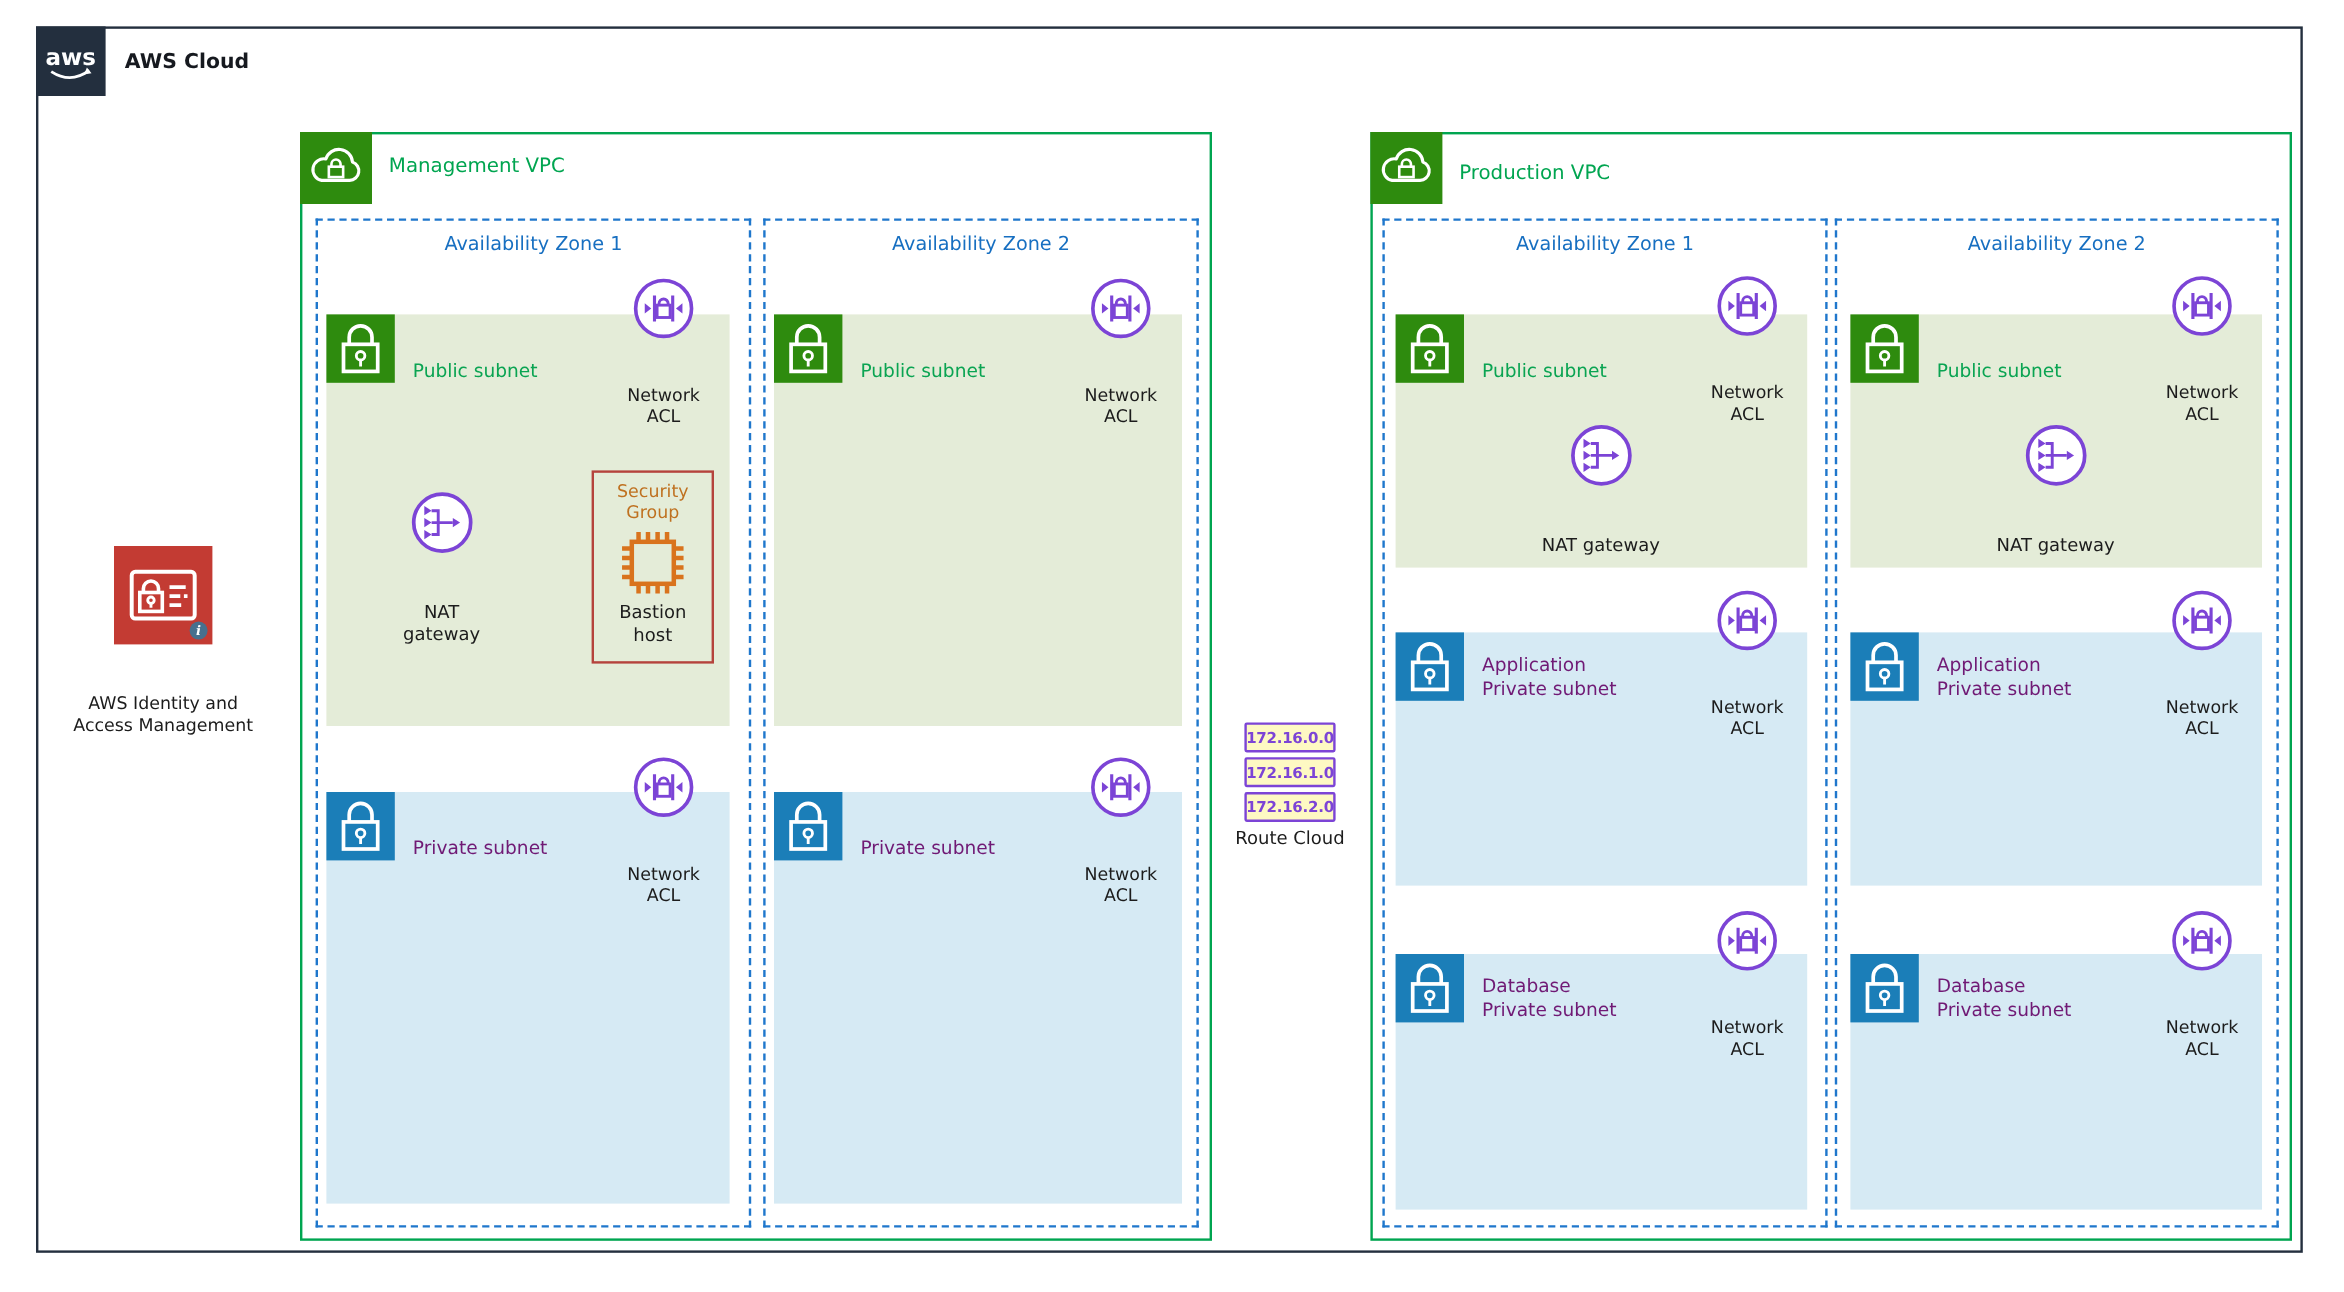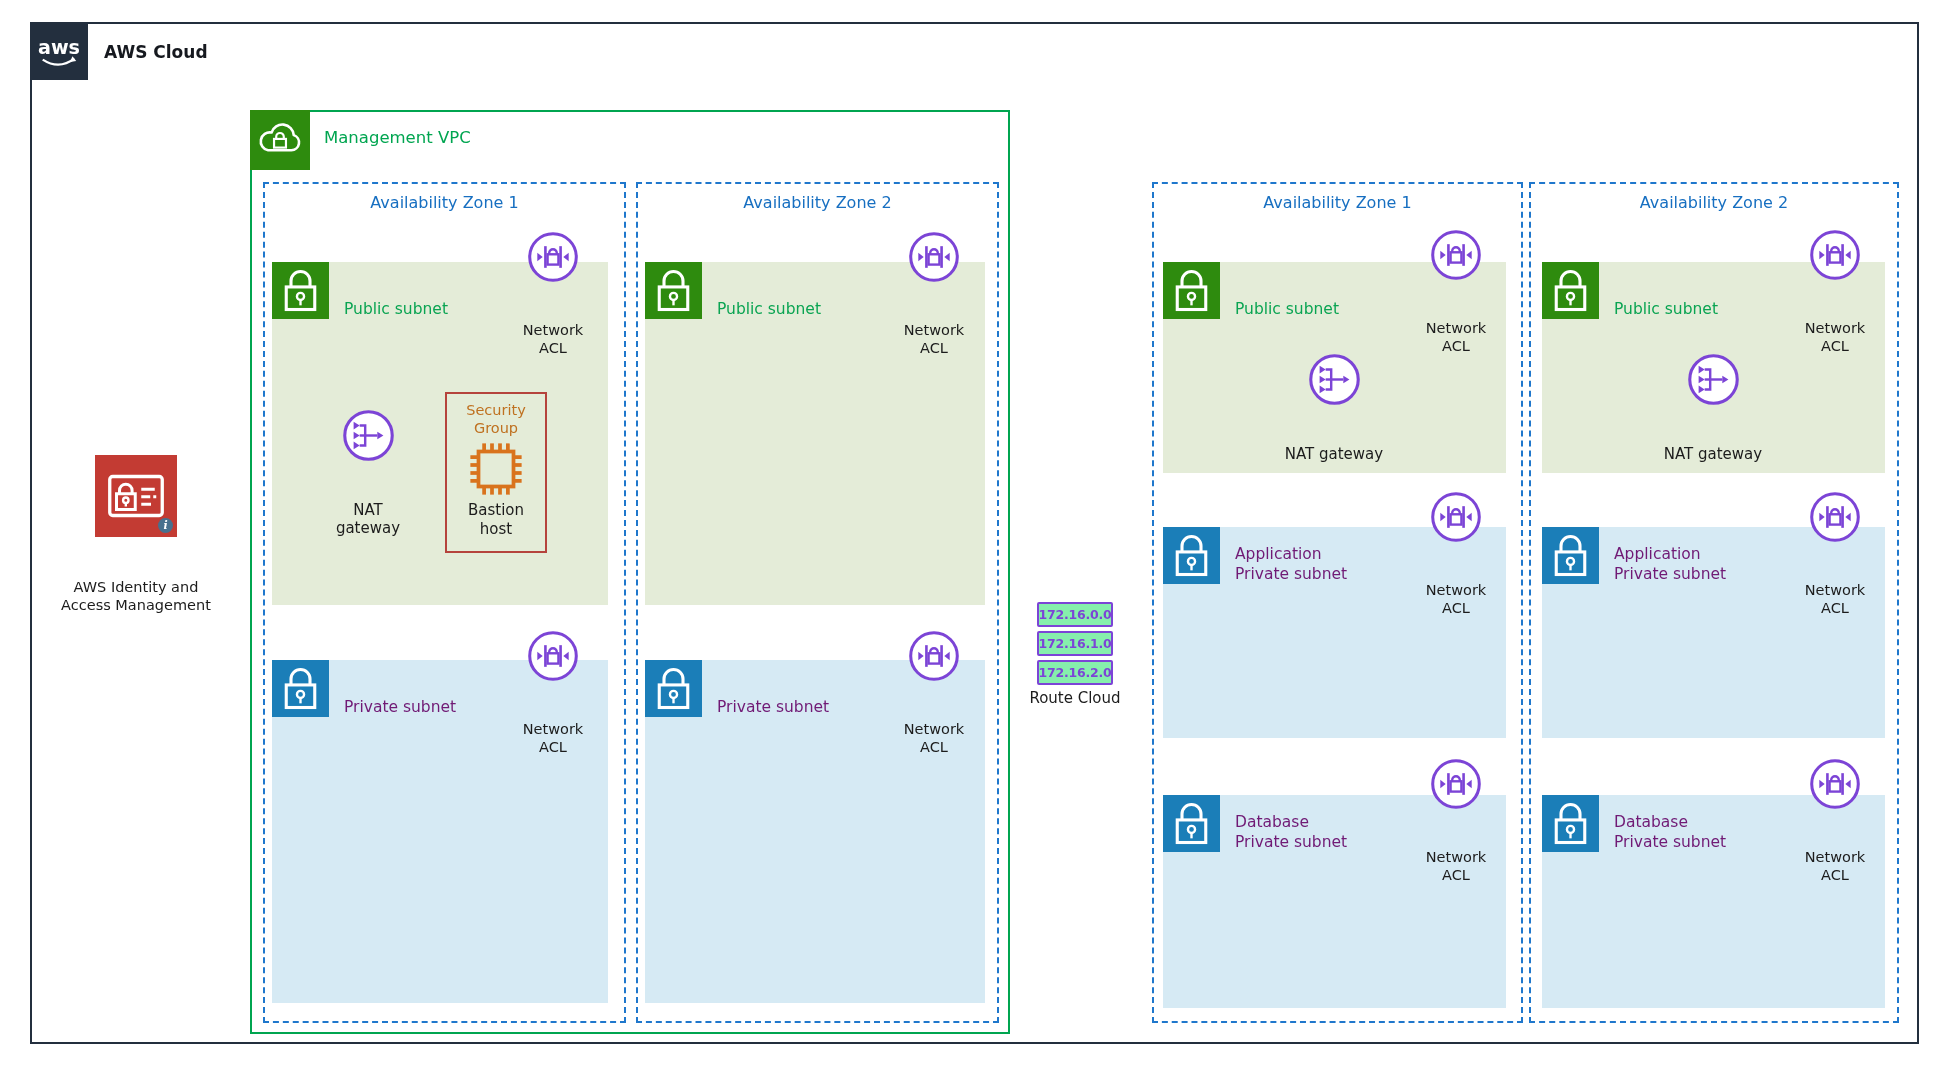--- a/index.html
+++ b/index.html
@@ -27,23 +27,23 @@
   .chip-green{background:var(--green-icon);}
   .chip-blue{background:var(--blue-icon);}
   .subnet-label{margin-left:15px;font-size:15.5px;line-height:1.25;}
   .t-green{color:#0aa452;}
   .t-blue{color:#701a75;}
   .icon-group{position:absolute;display:flex;flex-direction:column;align-items:center;gap:34px;}
   .icon-label{text-align:center;font-size:14.5px;color:var(--text-ink);line-height:1.22;margin-top:5px;}
   .purple-icon{color:var(--purple);display:block;}
   .white-icon{color:#fff;display:block;}
   .orange-icon{color:var(--chip-orange);display:block;}
-  .sg-box{position:absolute;border:2px solid var(--sg-border);display:flex;flex-direction:column;align-items:center;padding-top:7px;box-sizing:border-box;}
+  .sg-box{position:absolute;border:2px solid var(--sg-border);display:flex;flex-direction:column;align-items:center;padding-top:7px;box-sizing:border-box;margin-left:48px;}
   .sg-title{font-size:14.5px;color:var(--sg-orange);text-align:center;line-height:1.25;}
-  .route-box{width:72px;height:21px;border:2.5px solid var(--purple);border-radius:2px;background:#86efac;
+  .route-box{width:72px;height:21px;border:2.5px solid var(--purple);border-radius:2px;background:#fef9c3;
              display:flex;align-items:center;justify-content:center;font-size:12.5px;font-weight:bold;
              color:var(--purple);margin:0 auto 4px;letter-spacing:-0.2px;}
   .rt-label{font-size:15px;color:var(--text-ink);text-align:center;margin-top:3px;}
   .iam-box{width:82px;height:82px;background:var(--iam-red);display:flex;align-items:center;justify-content:center;position:relative;}
   .info-badge{position:absolute;right:4px;bottom:4px;width:15px;height:15px;border-radius:50%;background:#47708e;
               color:#fff;font-size:11px;font-style:italic;font-family:"DejaVu Serif","Liberation Serif",serif;
               display:flex;align-items:center;justify-content:center;font-weight:bold;}
   .iam-label{text-align:center;font-size:14.5px;line-height:1.25;margin-top:7px;color:var(--text-ink);}
 </style>
 </head>
@@ -277,20 +277,28 @@
       </div>
   </div>
 
   <div class="abs" style="left:1015px;top:602px;width:120px">
     <div class="route-box">172.16.0.0</div>
     <div class="route-box">172.16.1.0</div>
     <div class="route-box">172.16.2.0</div>
     <div class="rt-label">Route Cloud</div>
   </div>
 
+  <div class="abs vpc" style="left:1142px;top:110px;width:764px;height:920px">
+    <div class="abs vpc-chip" style="left:-2px;top:-2px">
+      <svg width="52" height="52" viewBox="0 0 48 48" class="white-icon">
+          <use href="#sym-cloud-lock"></use>
+        </svg>
+    </div>
+    <div class="abs vpc-title" style="left:72px;top:22px">Production VPC</div>
+  </div>
 
   <div class="abs az" style="left:1152px;top:182px;width:367px;height:837px">
     <div class="az-title">Availability Zone 1</div>
   </div>
   <div class="abs az" style="left:1529px;top:182px;width:366px;height:837px">
     <div class="az-title">Availability Zone 2</div>
   </div>
 
   <div class="subnet-fill fill-green" style="left:1163px;top:262px;width:343px;height:211px">
     <div class="subnet-head">

